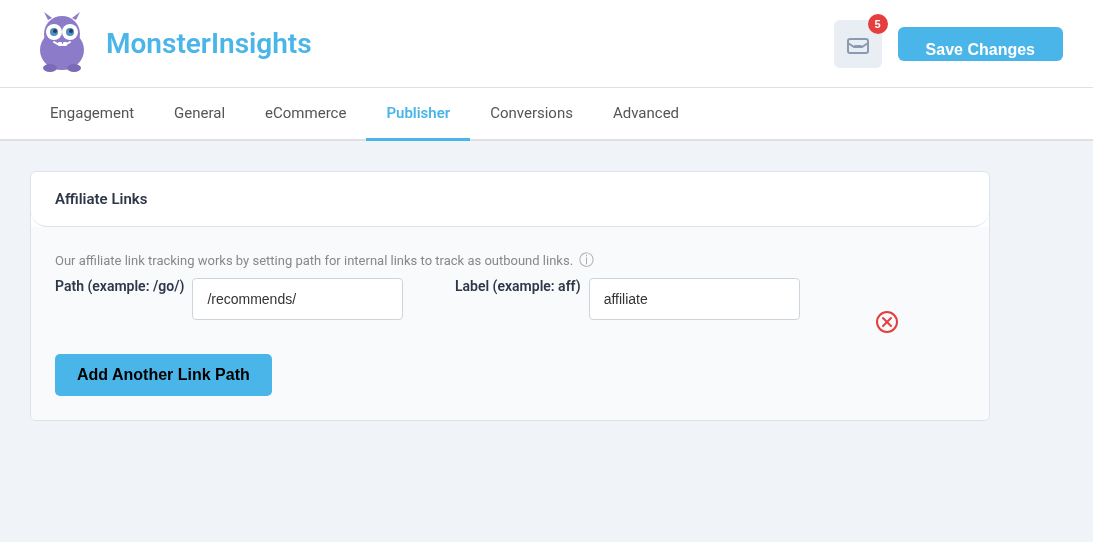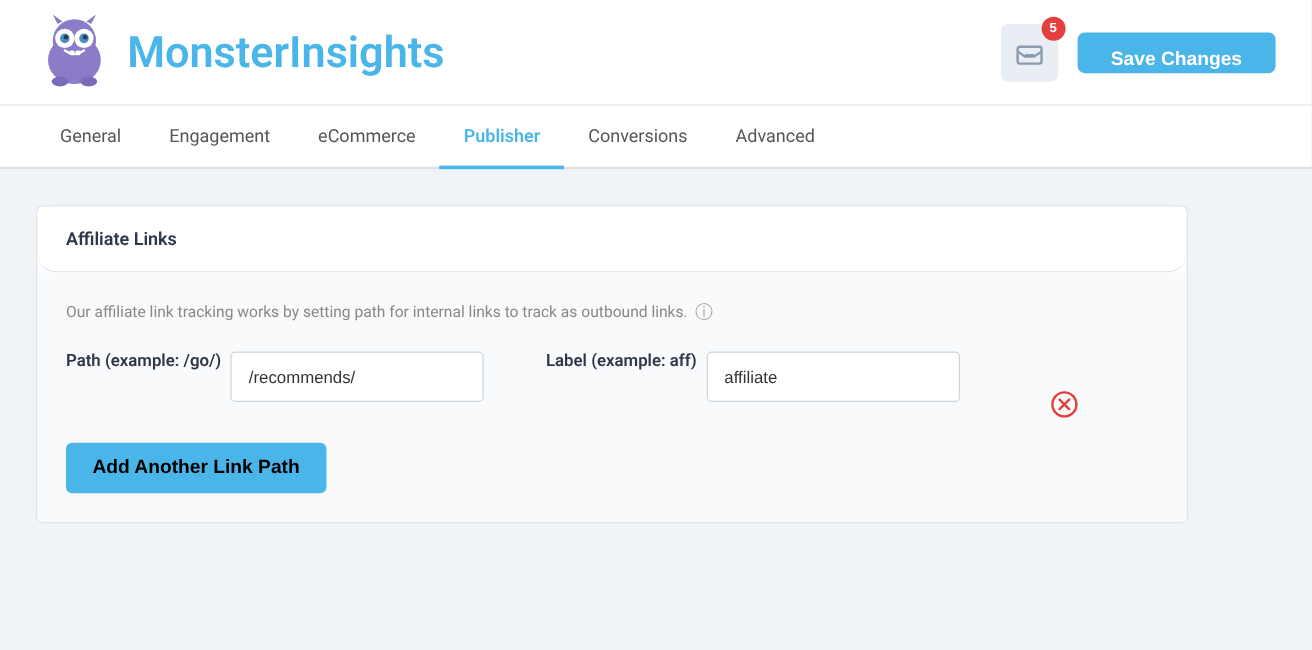--- a/index.html
+++ b/index.html
@@ -25,21 +25,21 @@
       align-items: center;
       gap: 12px;
     }
 
     .logo-icon {
       width: 64px;
       height: 64px;
     }
 
     .logo-text {
-      font-size: 36px;
+      font-size: 28px;
       font-weight: 400;
       color: #2d3748;
     }
 
     .logo-text span {
       color: #4ab5e8;
       font-weight: 600;
     }
 
     .header-actions {
@@ -141,21 +141,21 @@
     }
 
     .card-body {
       padding: 24px;
       background: #f8fafc;
     }
 
     .info-text {
       color: #888;
       font-size: 13px;
-      margin-bottom: 23px;
+      margin-bottom: 8px;
       display: flex;
       align-items: center;
       gap: 6px;
     }
 
     .info-icon {
       color: #aaa;
       font-size: 15px;
       cursor: pointer;
     }
@@ -272,22 +272,22 @@
         <path d="M2 10 L8 14 L16 14 L22 10" stroke="#8a9bb0" stroke-width="2" fill="none"></path>
         <rect x="8" y="12" width="8" height="3" rx="1" fill="#8a9bb0"></rect>
       </svg>
       <span class="notification-badge">5</span>
     </button>
     <button class="save-btn">Save Changes</button>
   </div>
 </header>
 
 <nav class="nav-tabs">
+  <a class="nav-tab">Engagement</a>
   <a class="nav-tab">General</a>
-  <a class="nav-tab">Engagement</a>
   <a class="nav-tab">eCommerce</a>
   <a class="nav-tab active">Publisher</a>
   <a class="nav-tab">Conversions</a>
   <a class="nav-tab">Advanced</a>
 </nav>
 
 <main class="main-content">
   <div class="card">
     <div class="card-header">Affiliate Links</div>
     <div class="card-body">

